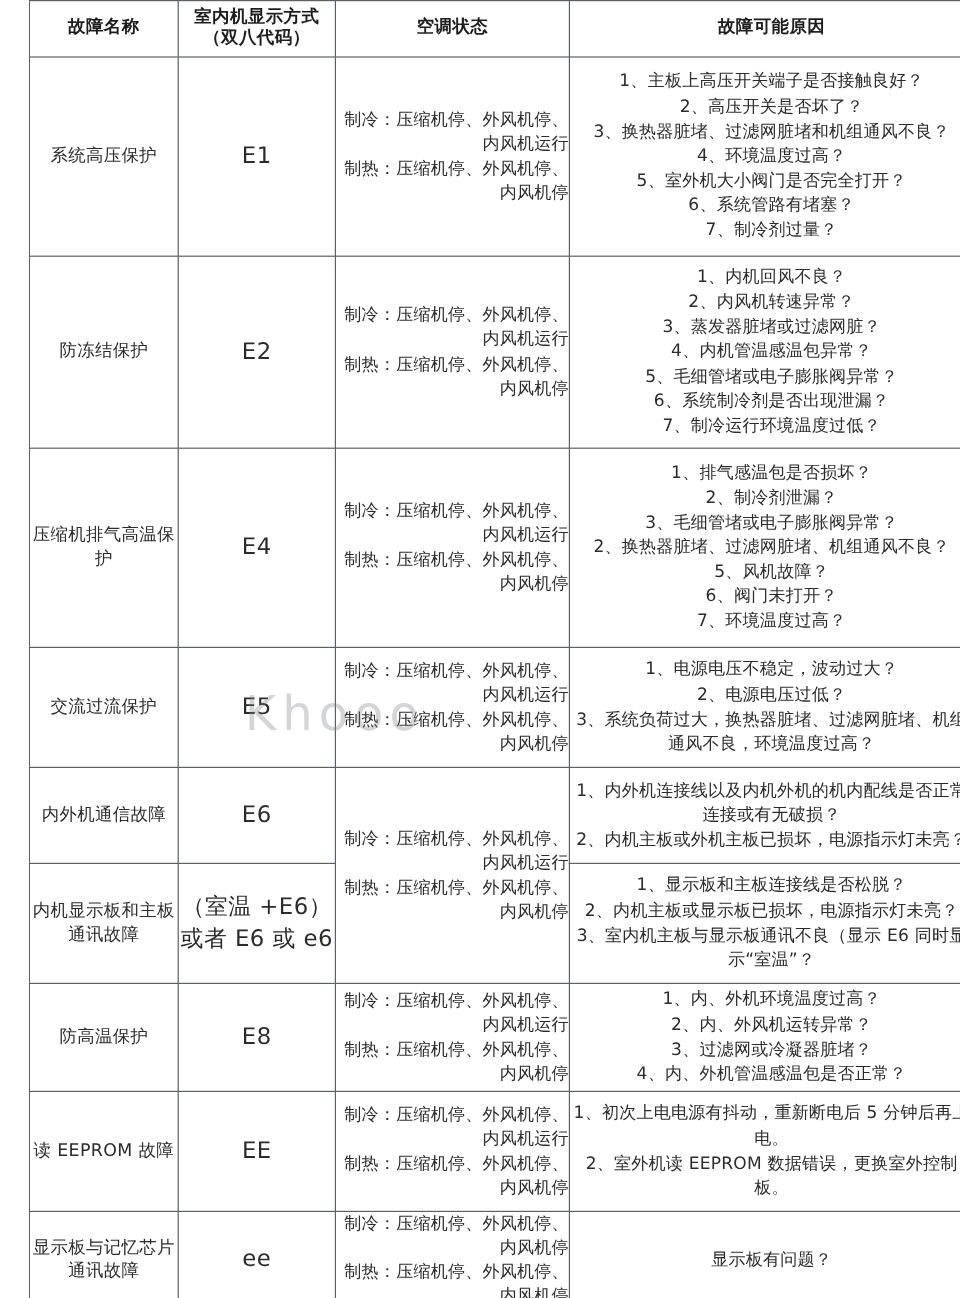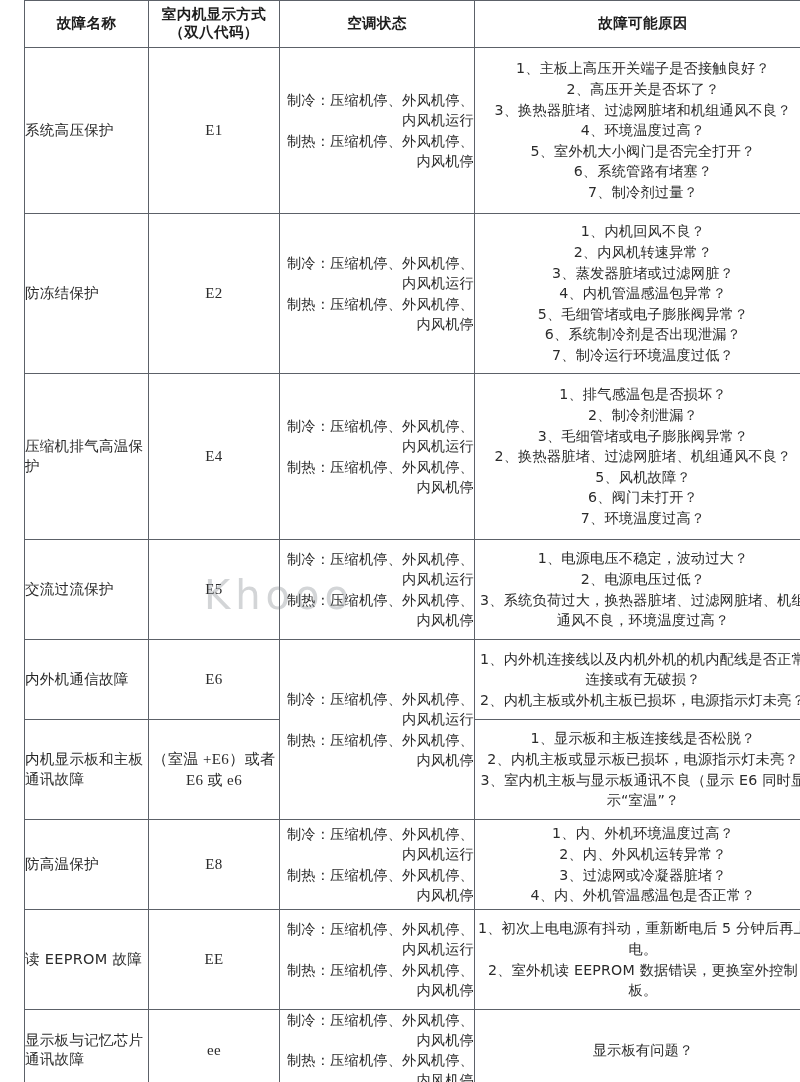--- a/index.html
+++ b/index.html
@@ -49,32 +49,32 @@
     text-align: center;
     font-weight: bold;
     font-size: 14.5px;
     line-height: 1.22;
     letter-spacing: .4px;
     color: #1d1d1d;
   }
   thead th .hdr-l2 { display: block; }
 
   td.name-cell {
+    text-align: center;
     font-size: 14.5px;
     line-height: 1.35;
     padding: 4px 3px;
     letter-spacing: .3px;
   }
   td.code-cell {
     text-align: center;
-    font-size: 15px;
+    font-size: 19px;
     line-height: 1.35;
     padding: 4px 4px;
     letter-spacing: .4px;
-    font-family: Liberation Serif, serif;
   }
   td.state-cell {
     text-align: right;
     font-size: 14.2px;
     line-height: 1.42;
     padding: 3px 2px 3px 6px;
     letter-spacing: .2px;
   }
   td.cause-cell {
     text-align: center;

